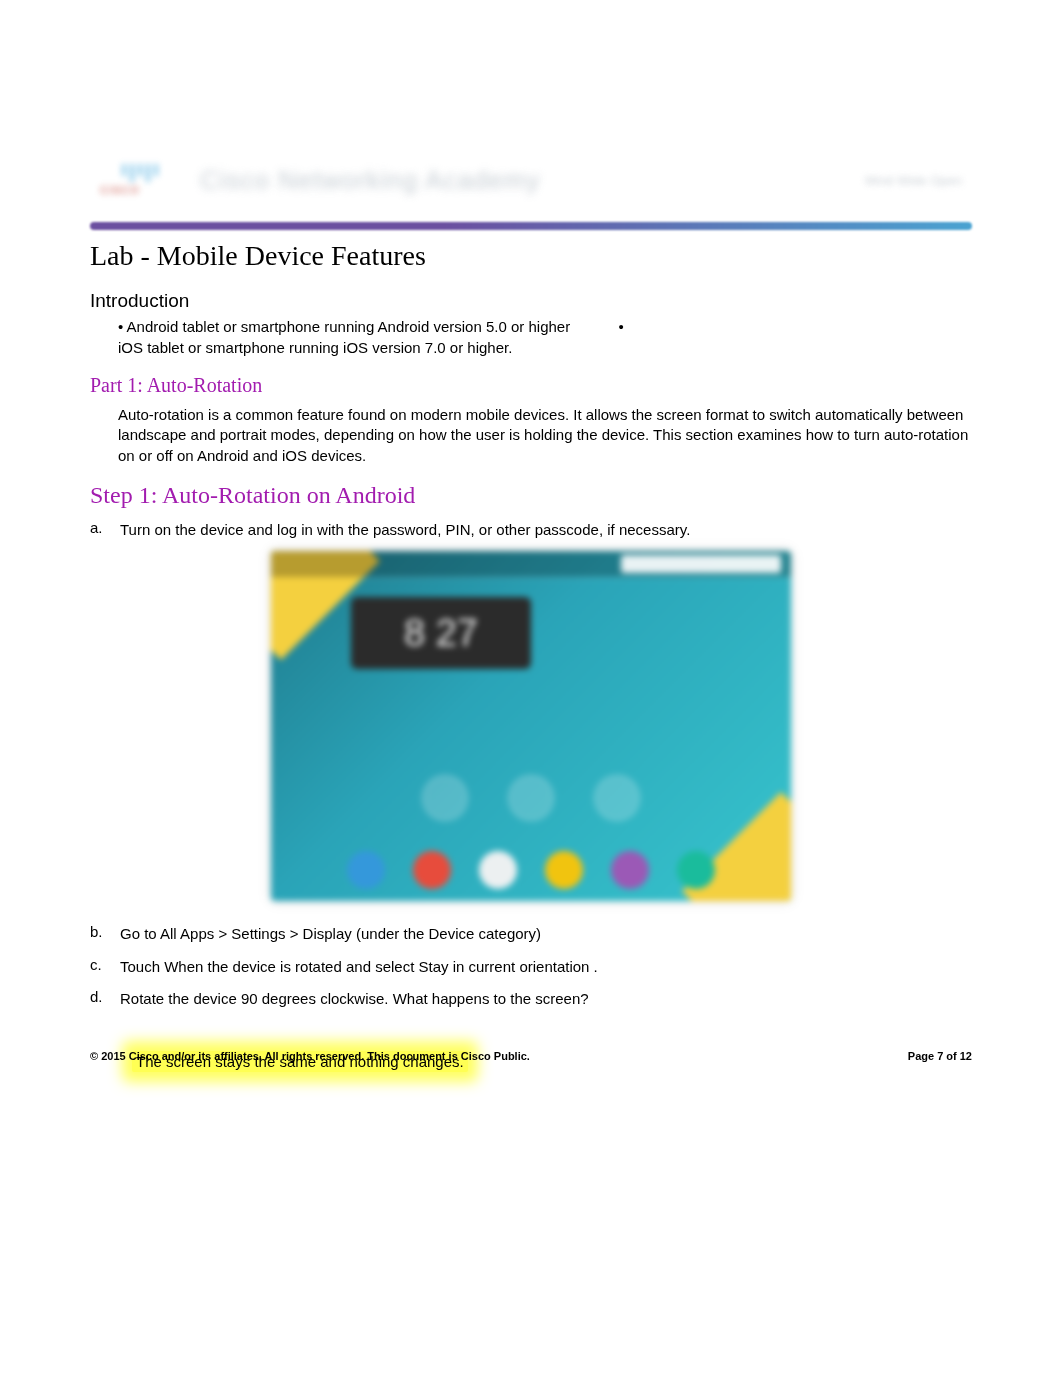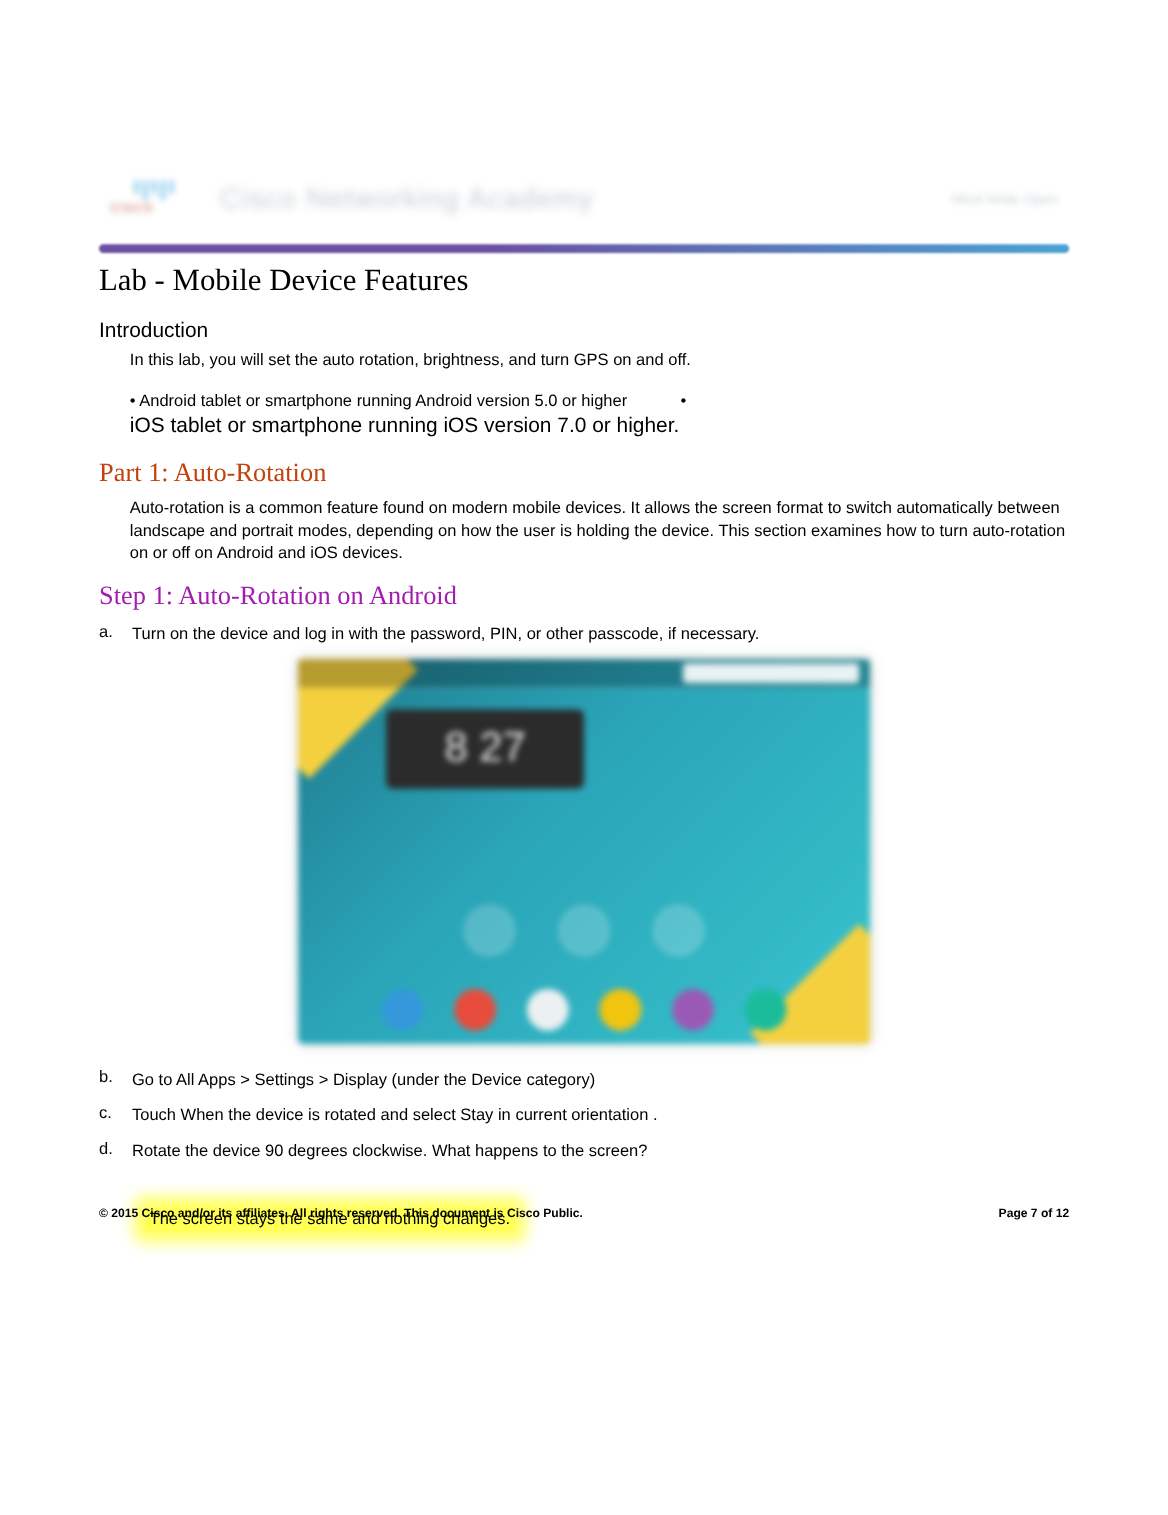--- a/index.html
+++ b/index.html
@@ -76,28 +76,28 @@
     color:#000;
   }
   .bullet-line {
     font-family: Liberation Sans, sans-serif;
     font-size: 15px;
     margin-left: 28px;
     margin-bottom: 4px;
   }
   .bullet-line-sub {
     font-family: Arial, sans-serif;
-    font-size: 19px;
+    font-size: 15px;
     margin-left: 28px;
     margin-bottom: 18px;
   }
   .part-head {
     font-family: "Times New Roman", Times, serif;
-    font-size: 24px;
-    color: #c2410c;
+    font-size: 20px;
+    color: #a21caf;
     margin-top: 10px;
     margin-bottom: 8px;
   }
   .step-head {
     font-family: "Times New Roman", Times, serif;
     font-size: 24px;
     color: #a21caf;
     margin-top: 16px;
     margin-bottom: 10px;
   }
@@ -208,21 +208,20 @@
       <div class="brand">CISCO</div>
     </div>
     <div class="title-fade">Cisco Networking Academy</div>
     <div class="tagline">Mind Wide Open</div>
   </div>
   <div class="header-rule"></div>
 
   <div class="lab-title">Lab - Mobile Device Features</div>
 
   <div class="section-head">Introduction</div>
-  <div class="body-text">In this lab, you will set the auto rotation, brightness, and turn GPS on and off.</div>
 
   <div class="bullet-line">
     <span>•   Android tablet or smartphone running Android version 5.0 or higher</span>
     <span style="display:inline-block; width:40px;"></span>
     <span>•</span>
   </div>
   <div class="bullet-line-sub">iOS tablet or smartphone running iOS version 7.0 or higher.</div>
 
   <div class="part-head">Part 1: Auto-Rotation</div>
   <div class="body-text" style="margin-bottom:12px;">Auto-rotation is a common feature found on modern mobile devices. It allows the screen format to switch automatically between    landscape    and  portrait   modes, depending on how the user is holding the device. This section examines how to turn       auto-rotation     on or off on Android and iOS devices.</div>

